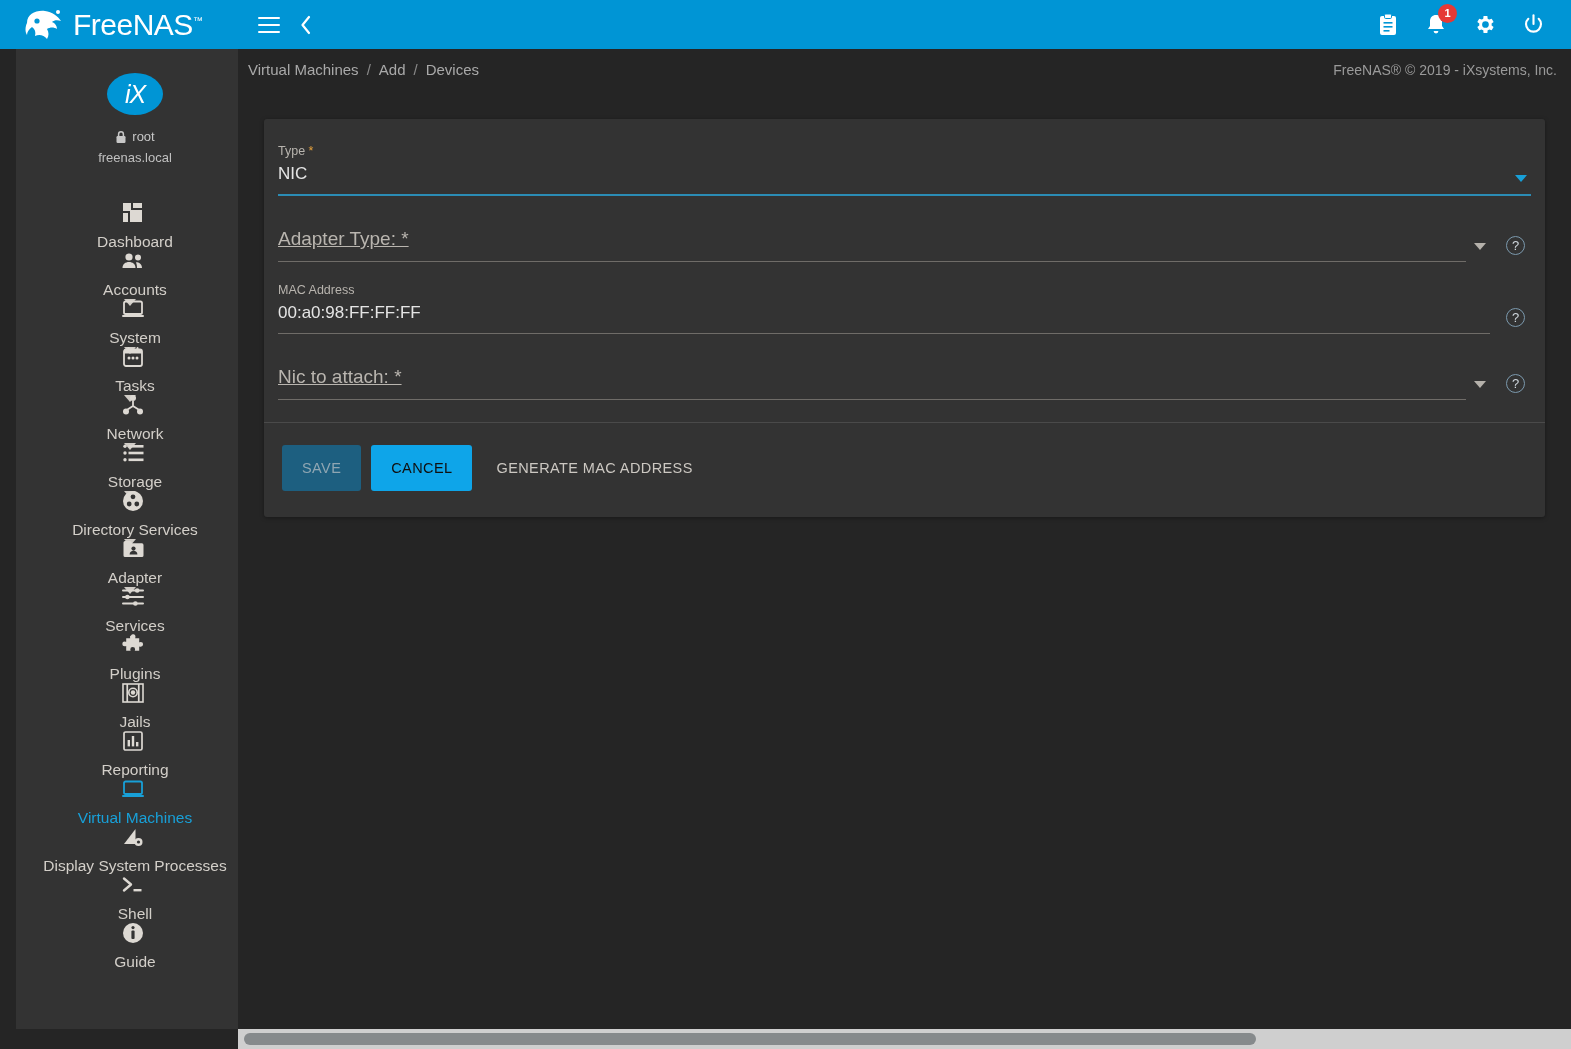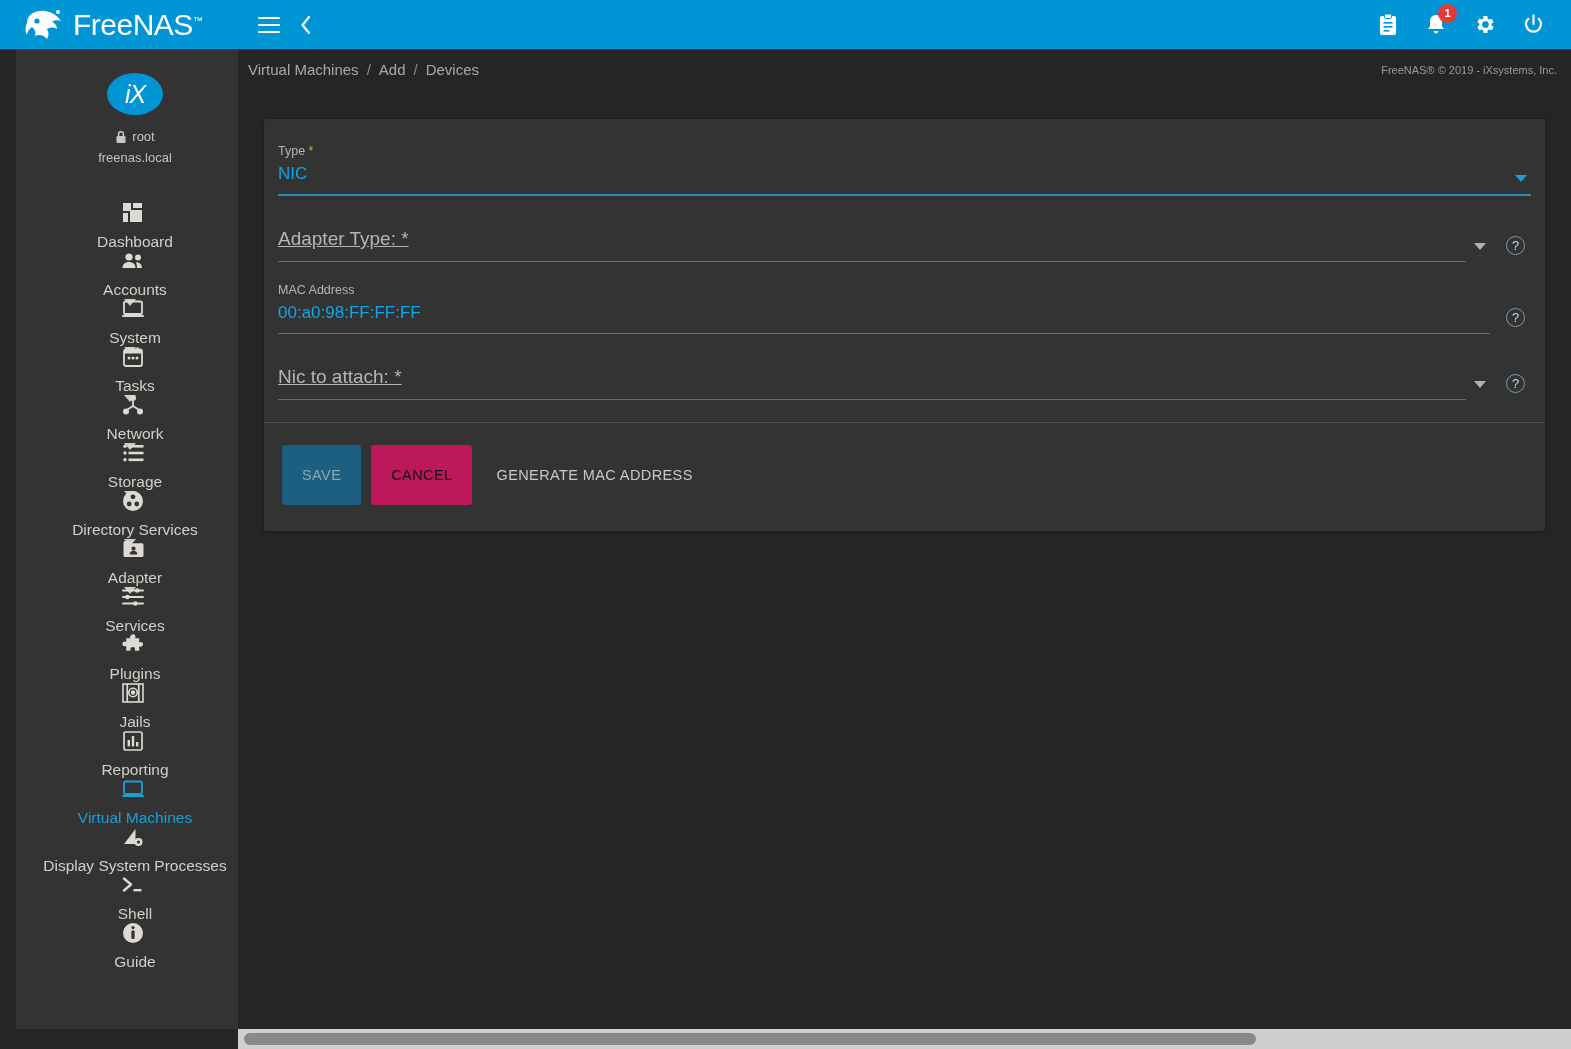--- a/index.html
+++ b/index.html
@@ -84,34 +84,34 @@
   .main {
     position: absolute; top: 49px; left: 238px;
     width: 1333px; height: 1000px; background: #252525;
   }
   .breadcrumb-bar {
     height: 41px; display: flex; align-items: center;
     padding: 0 14px 0 10px; color: #a9a9a9; font-size: 15px;
   }
   .crumb { color: #a9a9a9; cursor: pointer; }
   .crumb-sep { color: #8a8a8a; margin: 0 8px; }
-  .copyright { margin-left: auto; color: #9a9a9a; font-size: 11px; }
+  .copyright { margin-left: auto; color: #9a9a9a; font-size: 14px; }
 
   .card {
     margin: 29px 26px 7px 26px; width: 1281px;
     background: #333333; border-radius: 3px;
     box-shadow: 0 1px 4px rgba(0,0,0,0.35);
   }
   .fields { padding: 18px 14px 12px 14px; }
 
   .field { position: relative; margin-bottom: 4px; padding: 0 0 0 0; }
   .field-inner { position: relative; padding: 6px 0 7px 0; }
   .flabel { color: #b8b4ae; font-size: 12.5px; line-height: 16px; }
   .flabel .req { color: #e6a23c; }
-  .fvalue { color: #0ea5e9; font-size: 17px; line-height: 26px; padding-top: 2px; }
+  .fvalue { color: #e5e5e5; font-size: 17px; line-height: 26px; padding-top: 2px; }
   .fplaceholder { color: #b9b5af; font-size: 19px; line-height: 30px; text-decoration: underline; }
   .underline { height: 1px; background: #6f6c68; width: 100%; }
   .underline.focused { height: 2px; background: #2b8cb5; }
 
   .row { display: flex; align-items: flex-end; }
   .row .grow { flex: 1 1 auto; }
   .help {
     width: 19px; height: 19px; border-radius: 50%;
     border: 1.5px solid #7b99ad; color: #cfd6dc;
     font-size: 13px; display: flex; align-items: center; justify-content: center;
@@ -122,24 +122,24 @@
     border-right: 6px solid transparent; border-top: 7px solid #b5b1ab;
     margin: 0 4px 12px 8px; flex: 0 0 12px; cursor: pointer;
   }
   .dd-arrow.blue { border-top-color: #18a0d8; }
 
   .divider { height: 1px; background: #4a4a4a; margin: 6px 0 0 0; }
   .actions { padding: 22px 18px 26px 18px; display: flex; align-items: center; gap: 10px; }
   .btn {
     border: none; border-radius: 3px; font-size: 14.5px;
     font-family: "Liberation Sans", sans-serif; letter-spacing: 0.4px;
-    padding: 22px 20px; cursor: pointer; font-weight: 500;
+    padding: 15px 20px; cursor: pointer; font-weight: 500;
   }
   .btn-save { background: #1d5f80; color: #8fa6b2; }
-  .btn-cancel { background: #be185d; color: #101010; }
+  .btn-cancel { background: #0ea5e9; color: #101010; }
   .btn-flat { background: transparent; color: #ccc8c2; padding: 11px 14px; }
 
   
   .hscroll {
     position: absolute; left: 238px; bottom: 0;
     width: 1333px; height: 20px; background: #cfcfcf;
   }
   .hscroll-thumb {
     position: absolute; left: 6px; top: 4px;
     width: 1012px; height: 12px; background: #868a8c; border-radius: 6px;

